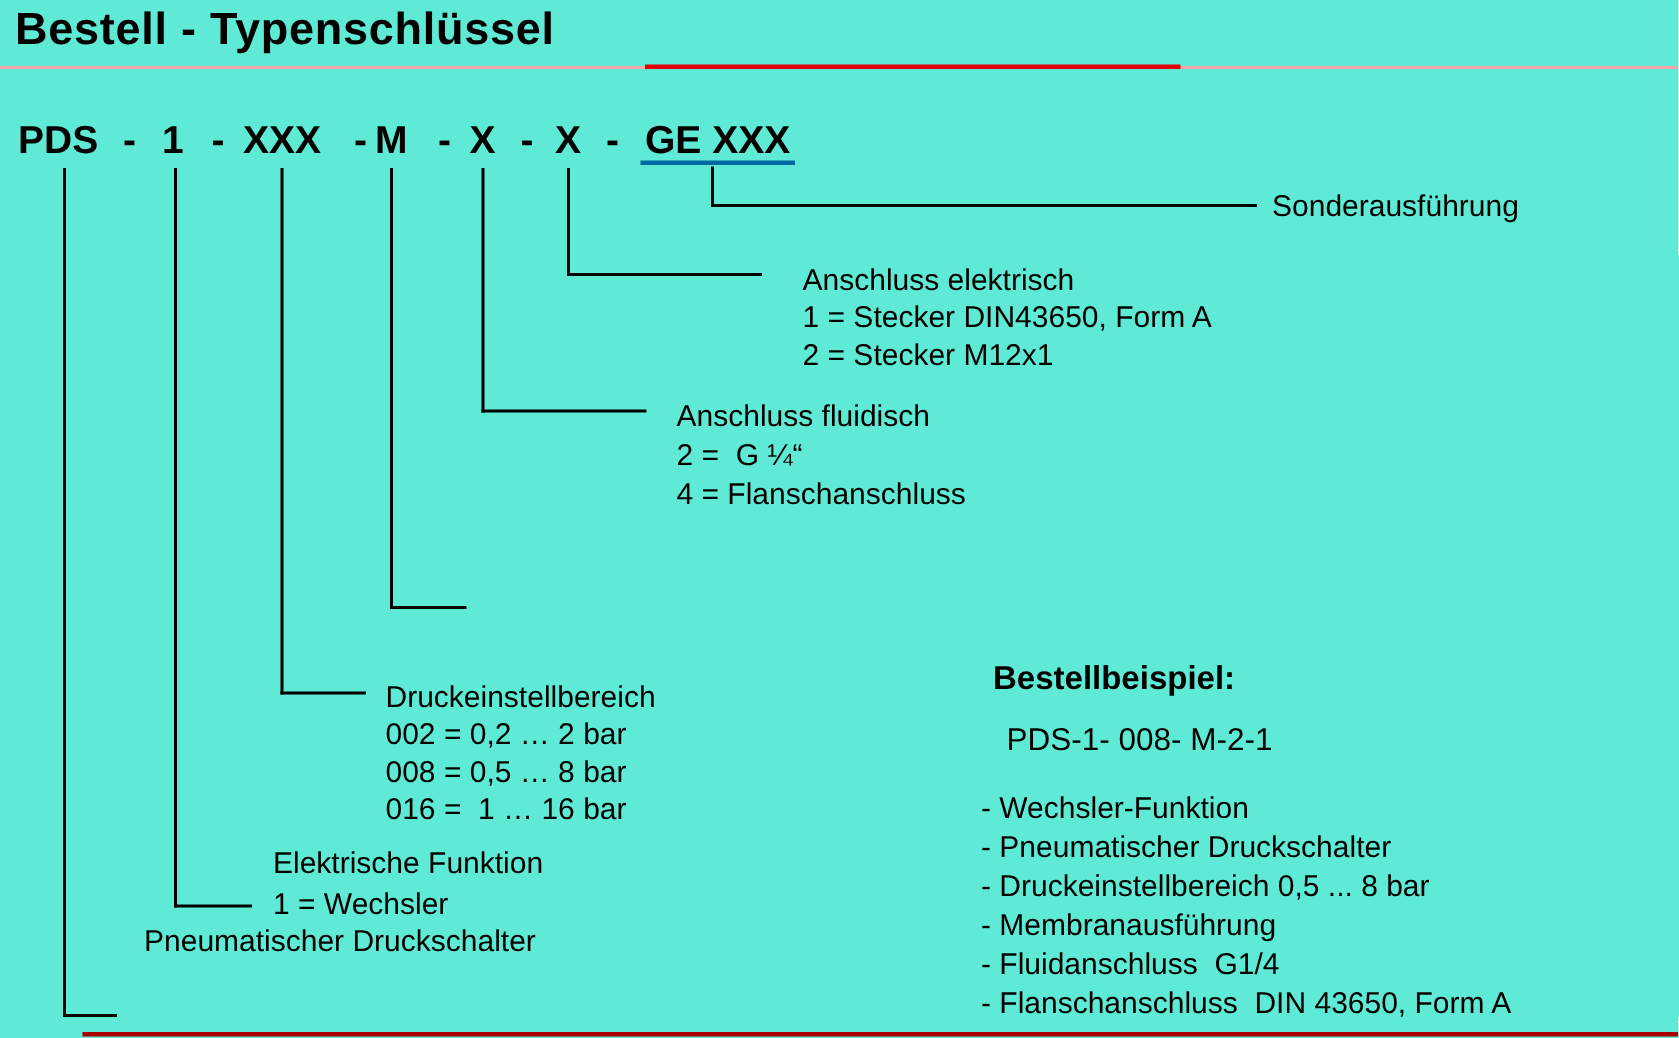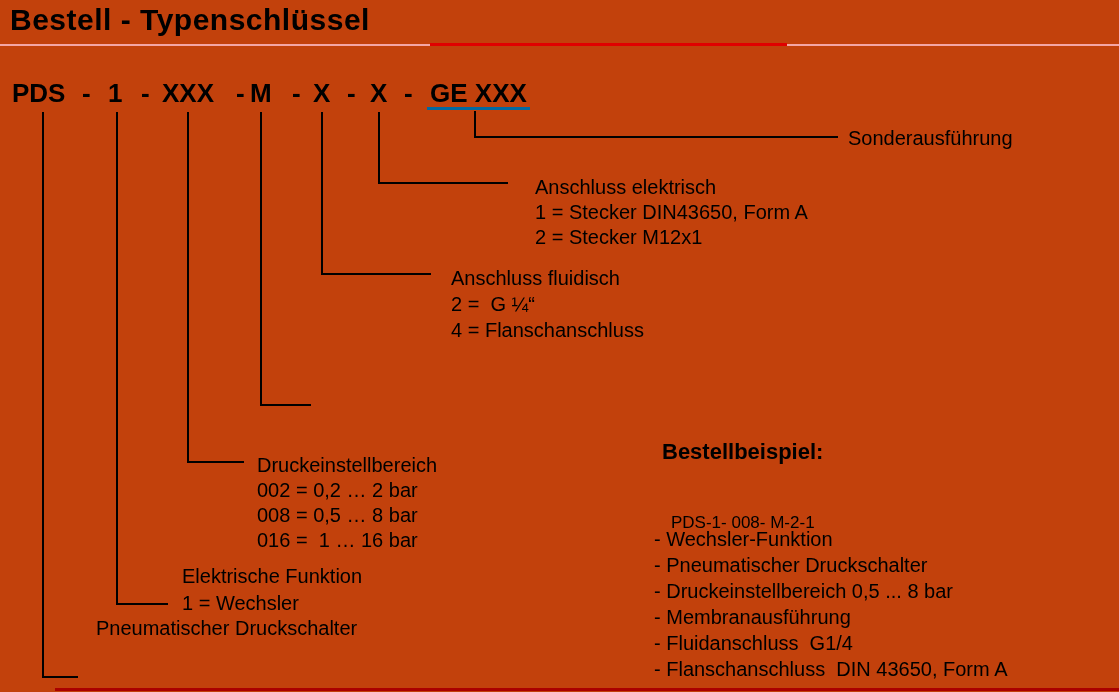--- a/index.html
+++ b/index.html
@@ -1,17 +1,17 @@
 <!DOCTYPE html>
 <html><head>
 <meta charset="utf-8">
 <style>
   html,body { margin:0; padding:0; background:#fff; }
   .page {
-    position:relative; width:1119px; height:692px; background:#c2410c;
+    position:relative; width:1119px; height:692px; background:#5eead4;
     font-family:"Liberation Sans", sans-serif; color:#000; overflow:hidden;
   }
   .title {
     position:absolute; left:10px; top:3px;
     font-size:30px; font-weight:bold; letter-spacing:0.5px; white-space:pre;
   }
   .rule { position:absolute; }
   .rule-pink { left:0; top:44px; width:1119px; height:2px; }
   .rule-red  { left:430px; top:43px; width:357px; height:3px; }
   .rule-bottom { left:55px; top:688px; width:1064px; height:3px; }
@@ -26,21 +26,21 @@
   .vline { width:2px; }
   .hline { height:2px; }
 
   .lbl, .block div {
     font-size:20px; line-height:25px; white-space:pre;
   }
   .lbl { position:absolute; }
   .block { position:absolute; }
 
   .bb-title { position:absolute; left:662px; top:439px; font-size:22px; font-weight:bold; white-space:pre; }
-  .bb-code  { position:absolute; left:671px; top:482px; font-size:17px; white-space:pre;margin-top:31px; }
+  .bb-code  { position:absolute; left:671px; top:482px; font-size:21px; white-space:pre; }
   .bb-list  { position:absolute; left:654px; top:526px; }
   .bb-list div { font-size:20px; line-height:26px; white-space:pre; }
 </style>
 </head>
 <body>
 
 <div class="page">
 
   <div class="title">Bestell - Typenschlüssel</div>
   <div class="rule rule-pink" style="background: rgb(244, 166, 166);"></div>

